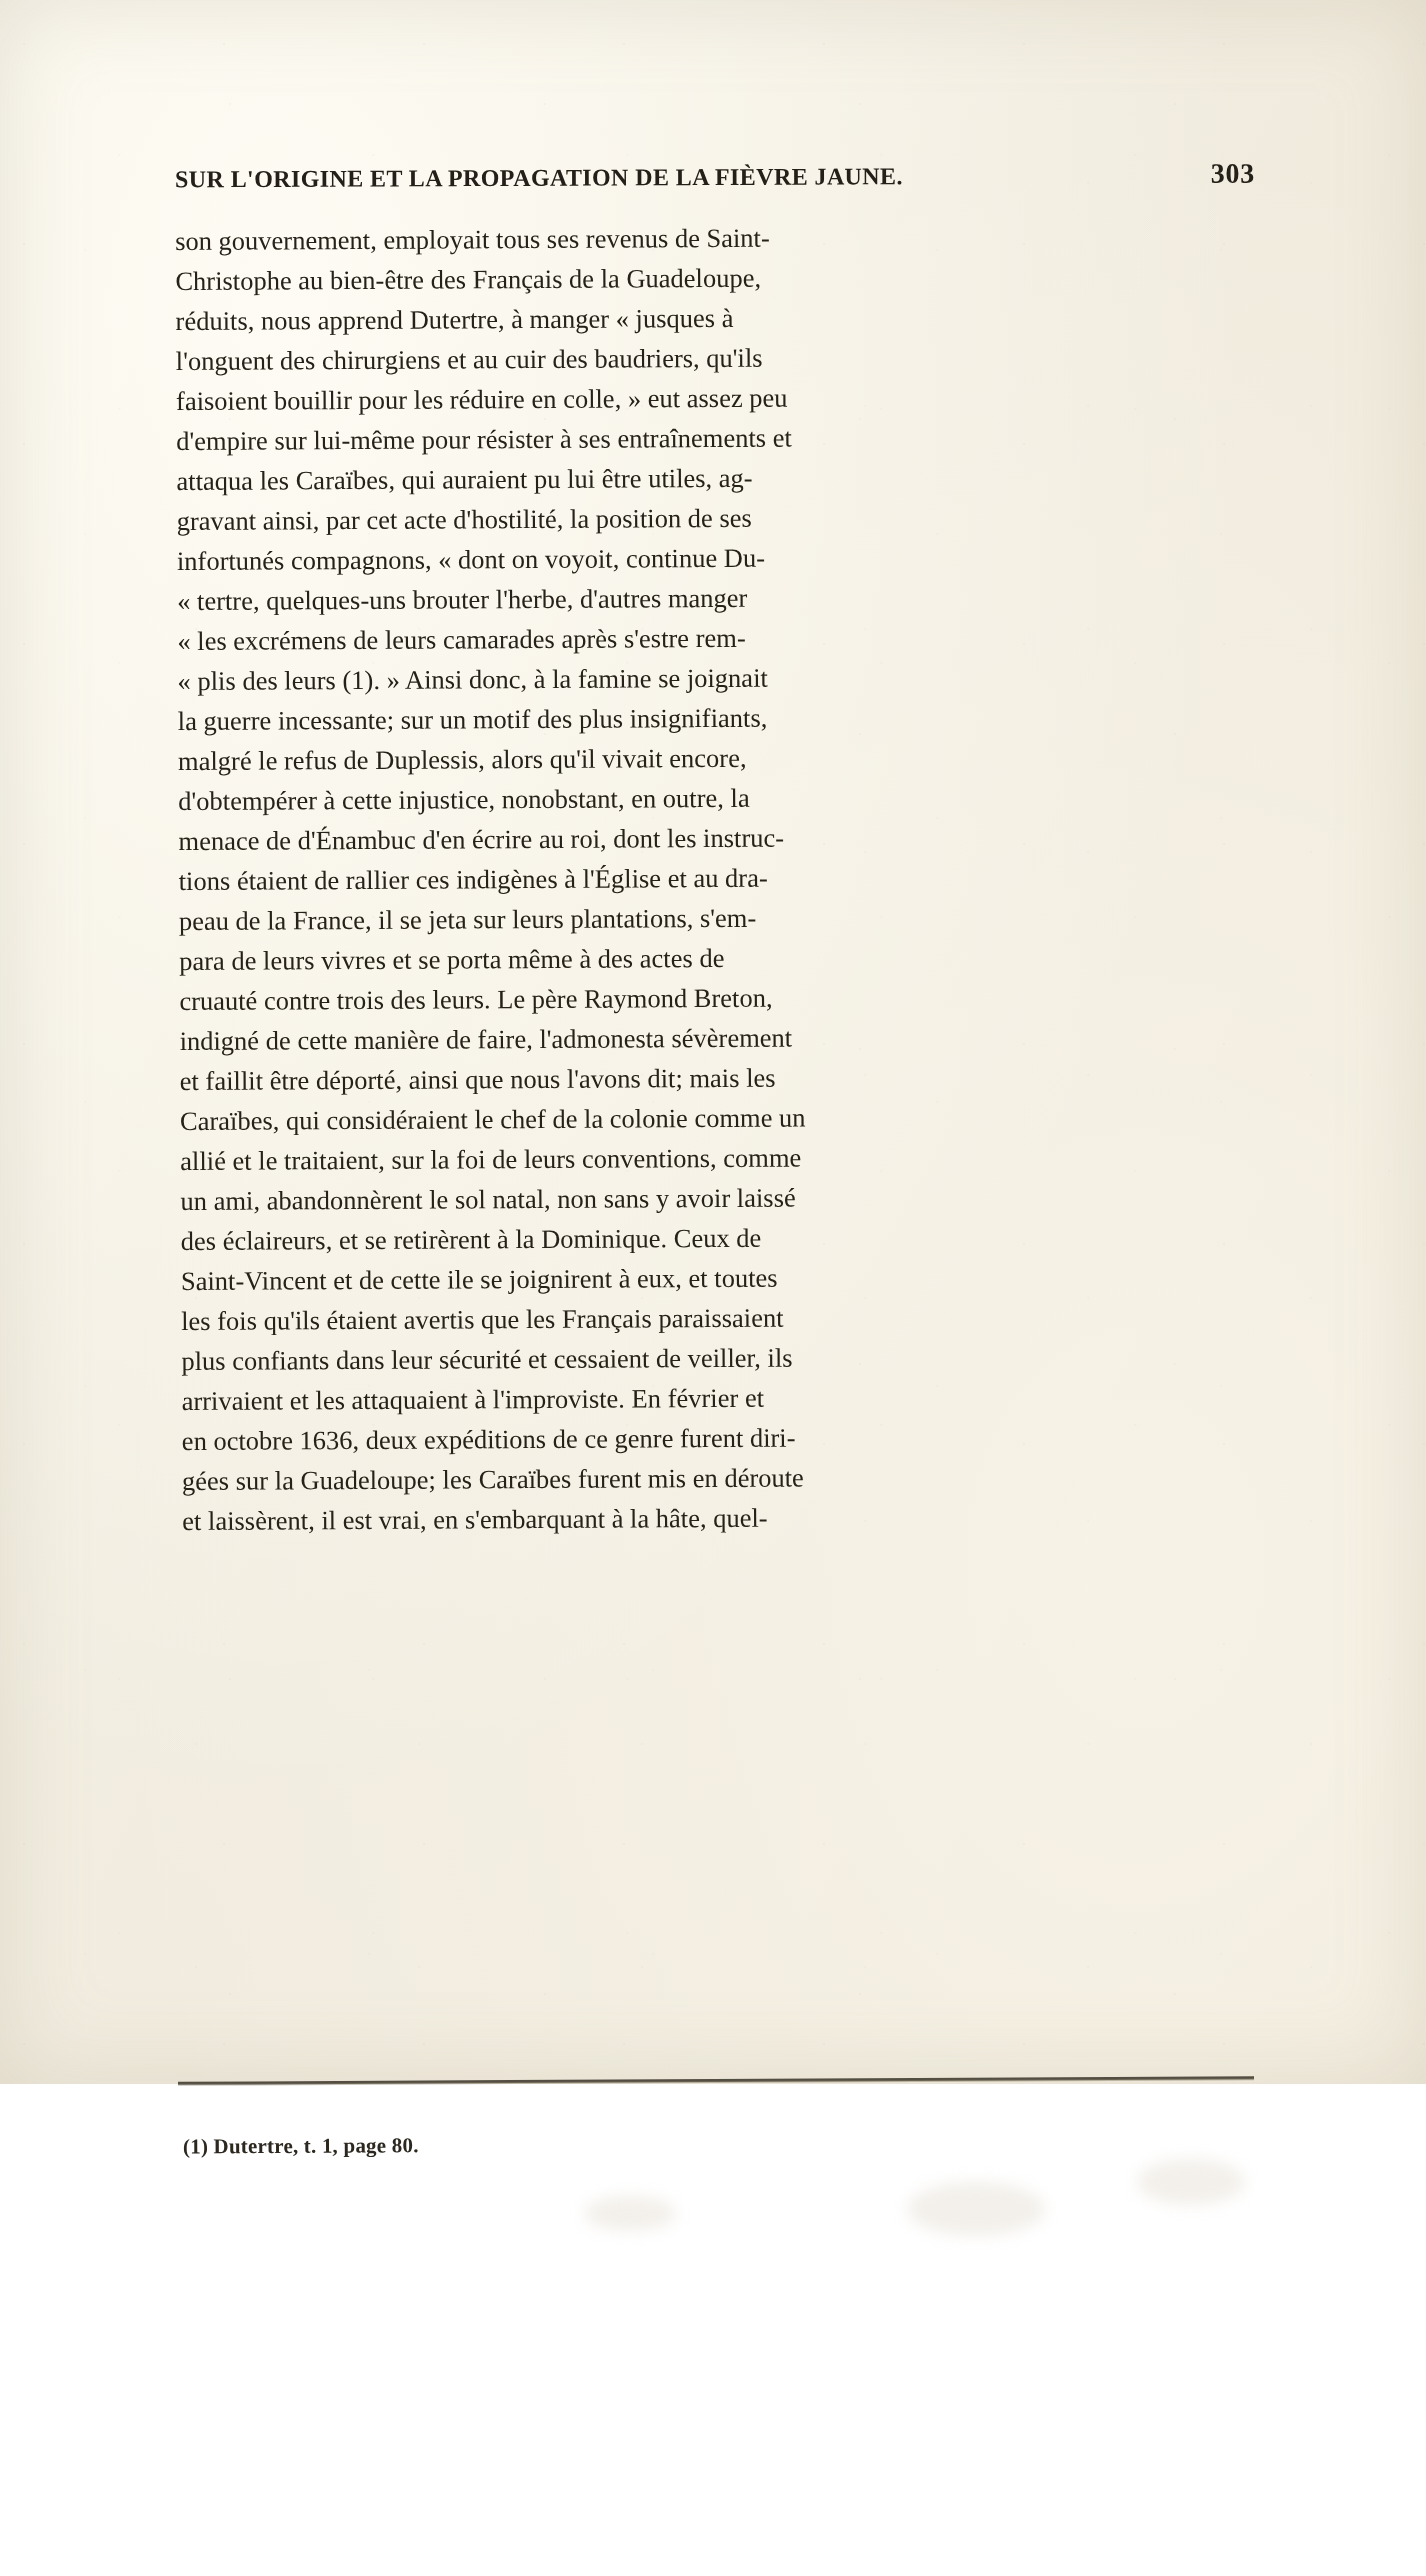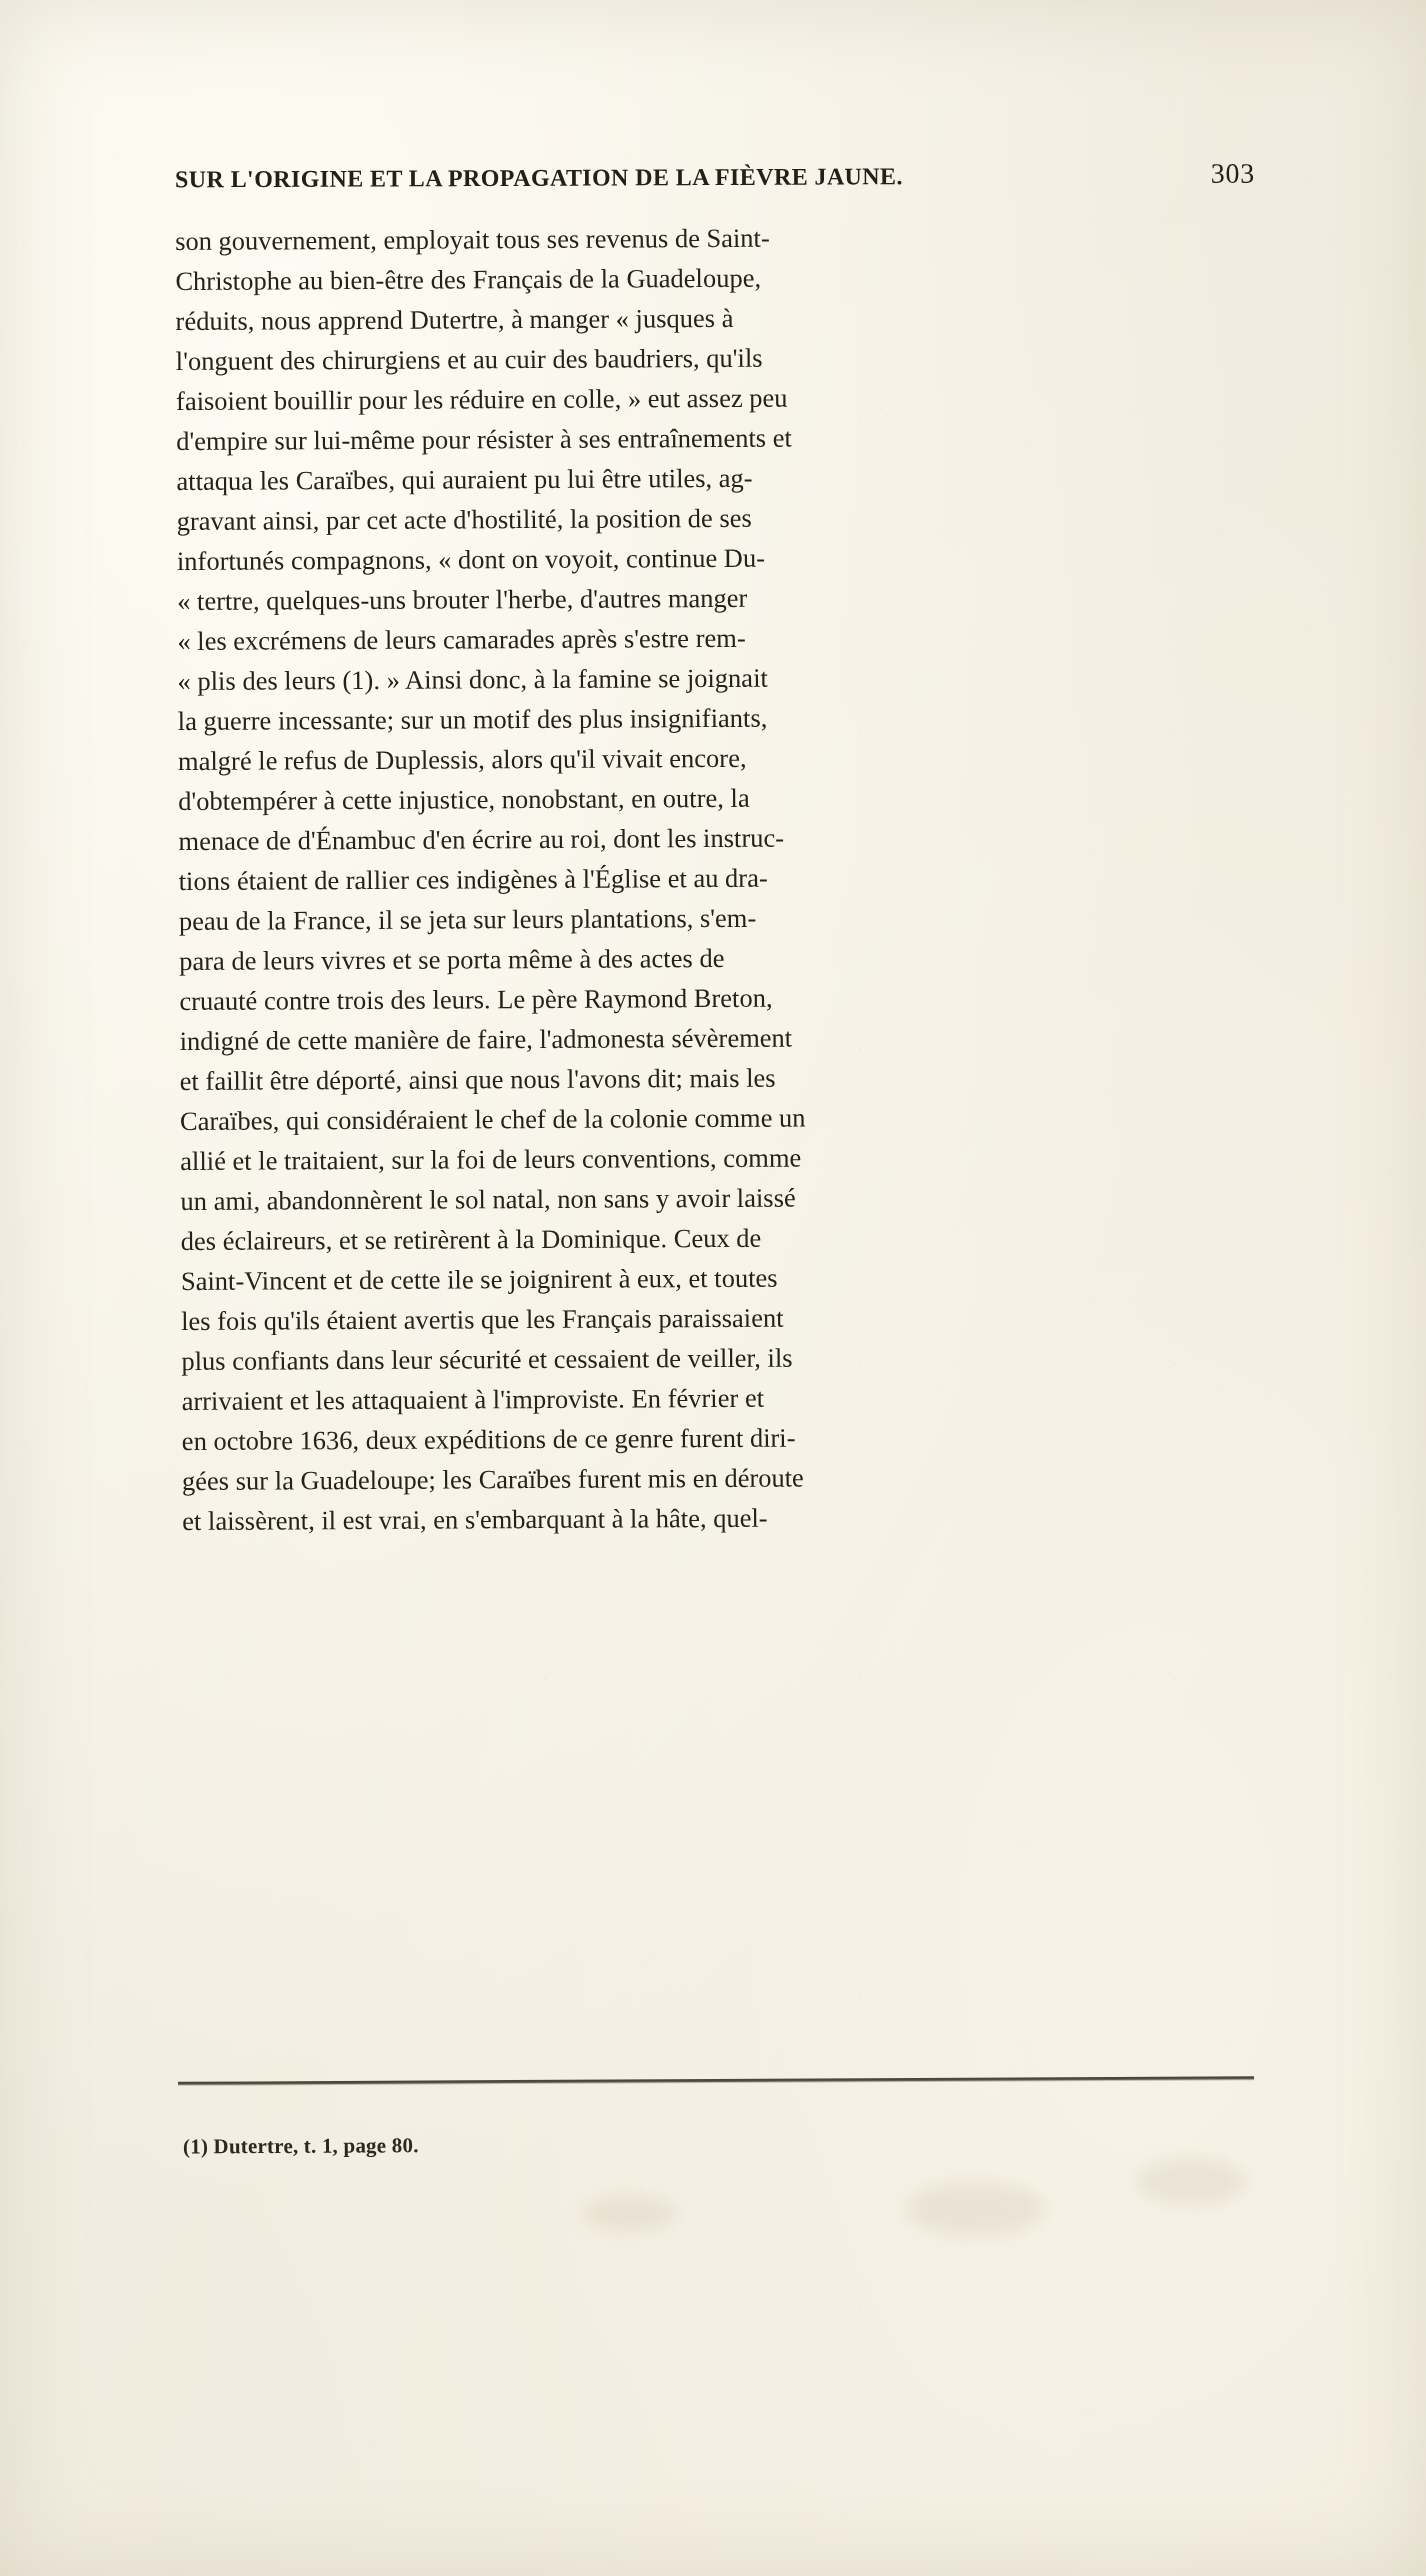--- a/index.html
+++ b/index.html
@@ -10,21 +10,21 @@
   body {
     width: 1427px;
     height: 2576px;
     font-family: "Liberation Serif", serif;
     color: #2a2620;
     overflow: hidden;
   }
   .page {
     position: relative;
     width: 1427px;
-    height: 2576px;
+    height: 2084px;
     background: #f3efe4;
     background-image:
       radial-gradient(ellipse at 20% 15%, rgba(255,253,246,0.85) 0%, rgba(243,239,228,0) 60%),
       radial-gradient(ellipse at 80% 75%, rgba(250,246,235,0.7) 0%, rgba(238,233,220,0) 65%),
       linear-gradient(115deg, #f6f2e7 0%, #f1ecdf 45%, #efe9da 100%);
   }
   
   .grain {
     position: absolute;
     inset: 0;
@@ -63,21 +63,21 @@
   .head-title {
     font-variant: small-caps;
     font-weight: 700;
     letter-spacing: 0.4px;
     font-size: 24px;
     color: #242019;
     white-space: nowrap;
   }
   .page-number {
     font-size: 28px;
-    font-weight: 400;
+    font-weight: 700;
     color: #242019;
     letter-spacing: 0.8px;
   }
 
   .body-copy {
     font-size: 26.5px;
     line-height: 40px;
     text-align: justify;
     color: #262219;
     transform: rotate(-0.32deg);

